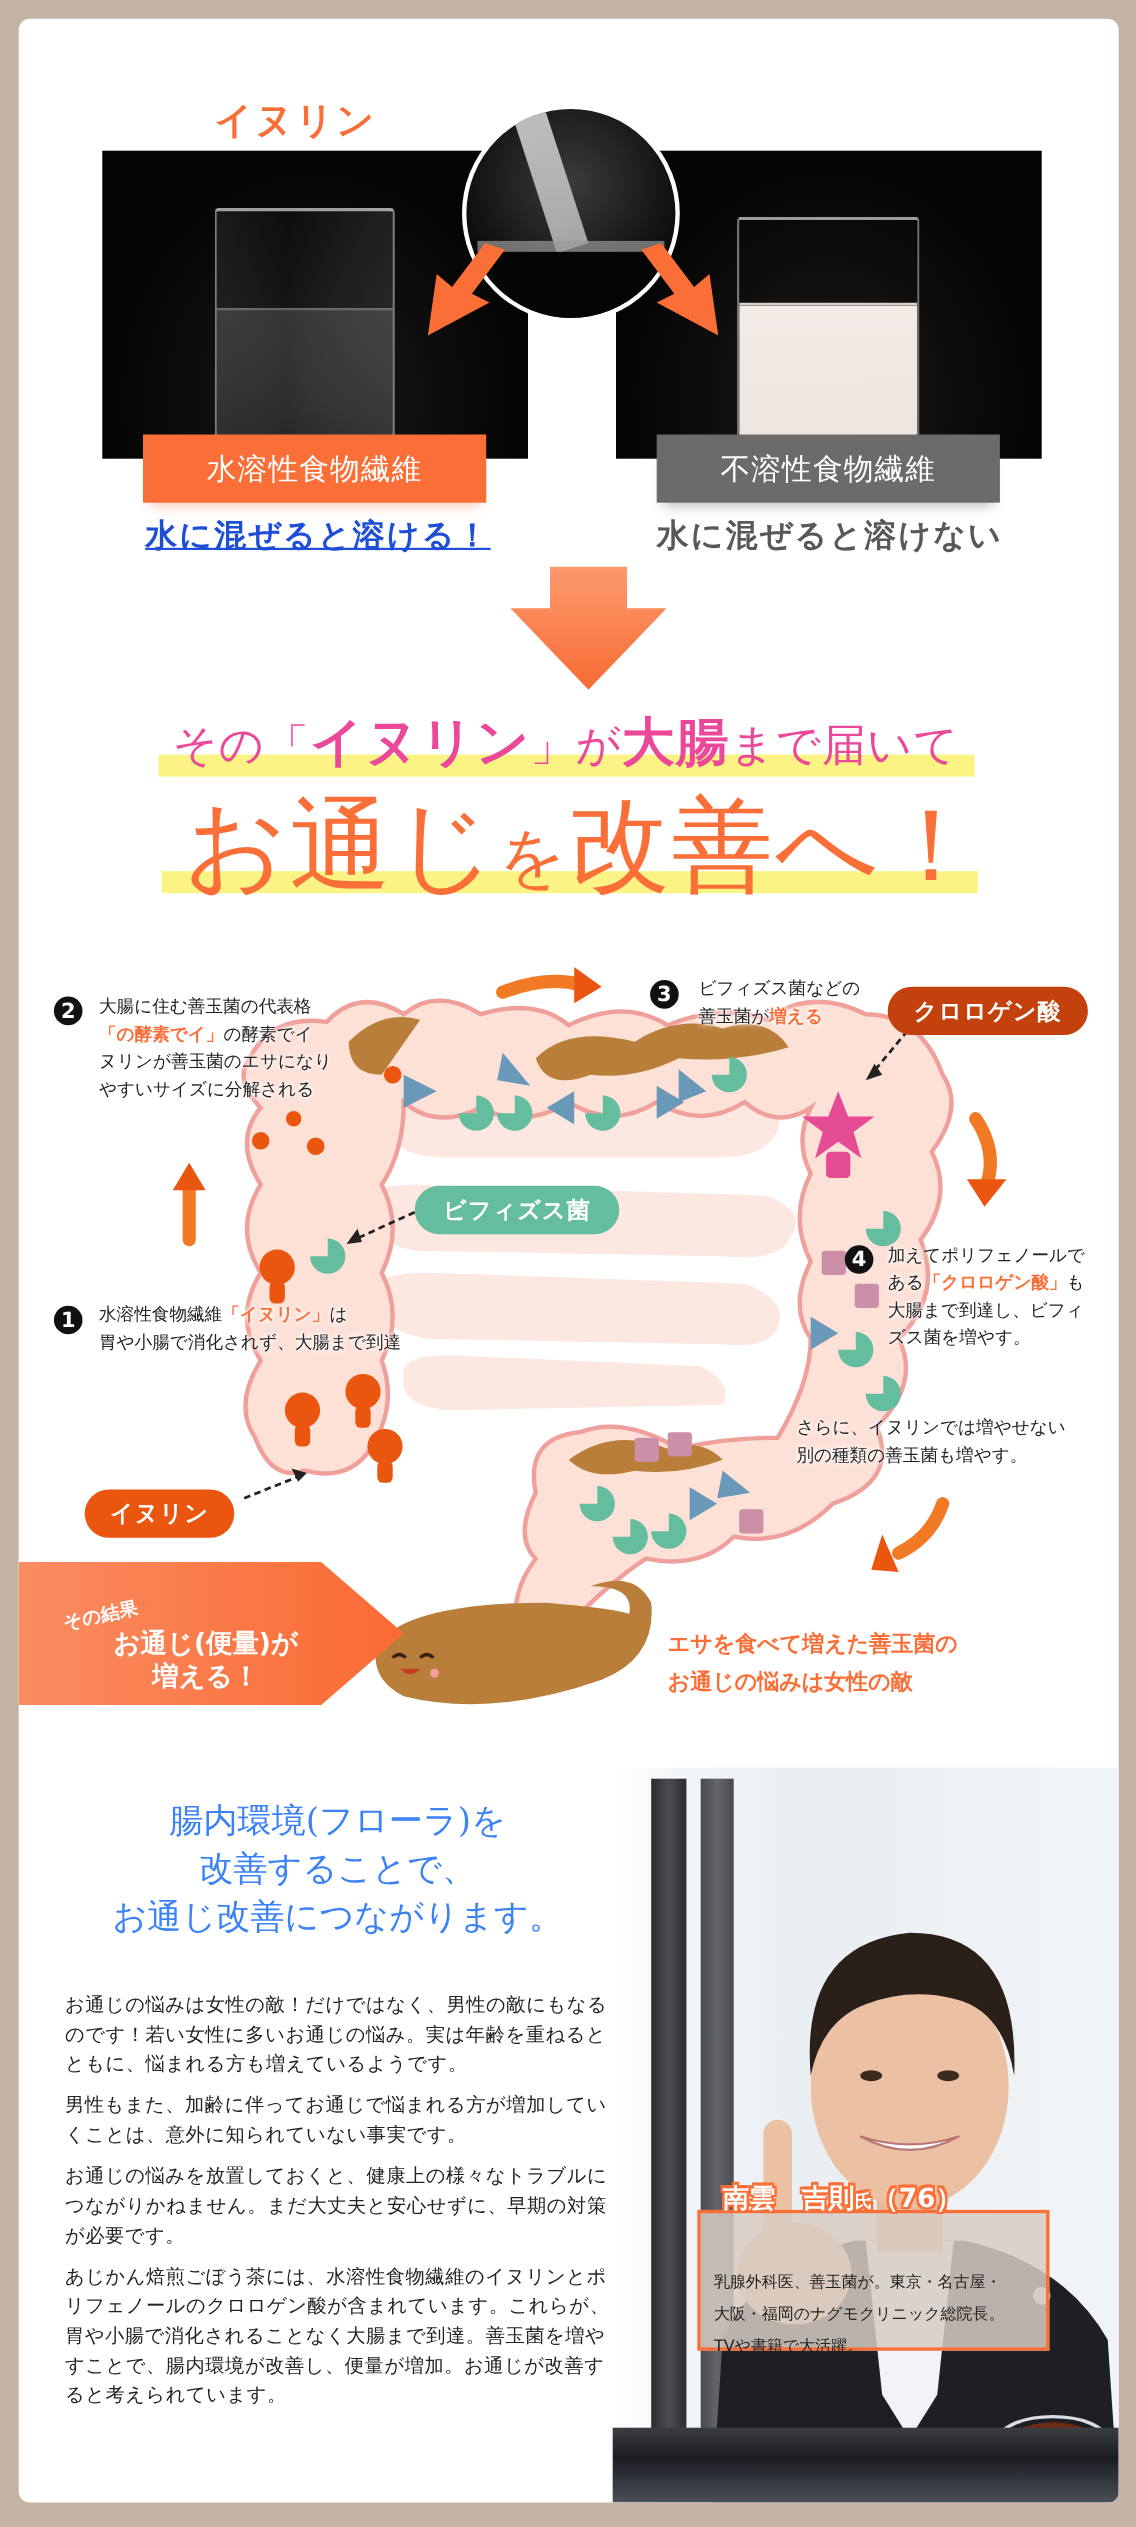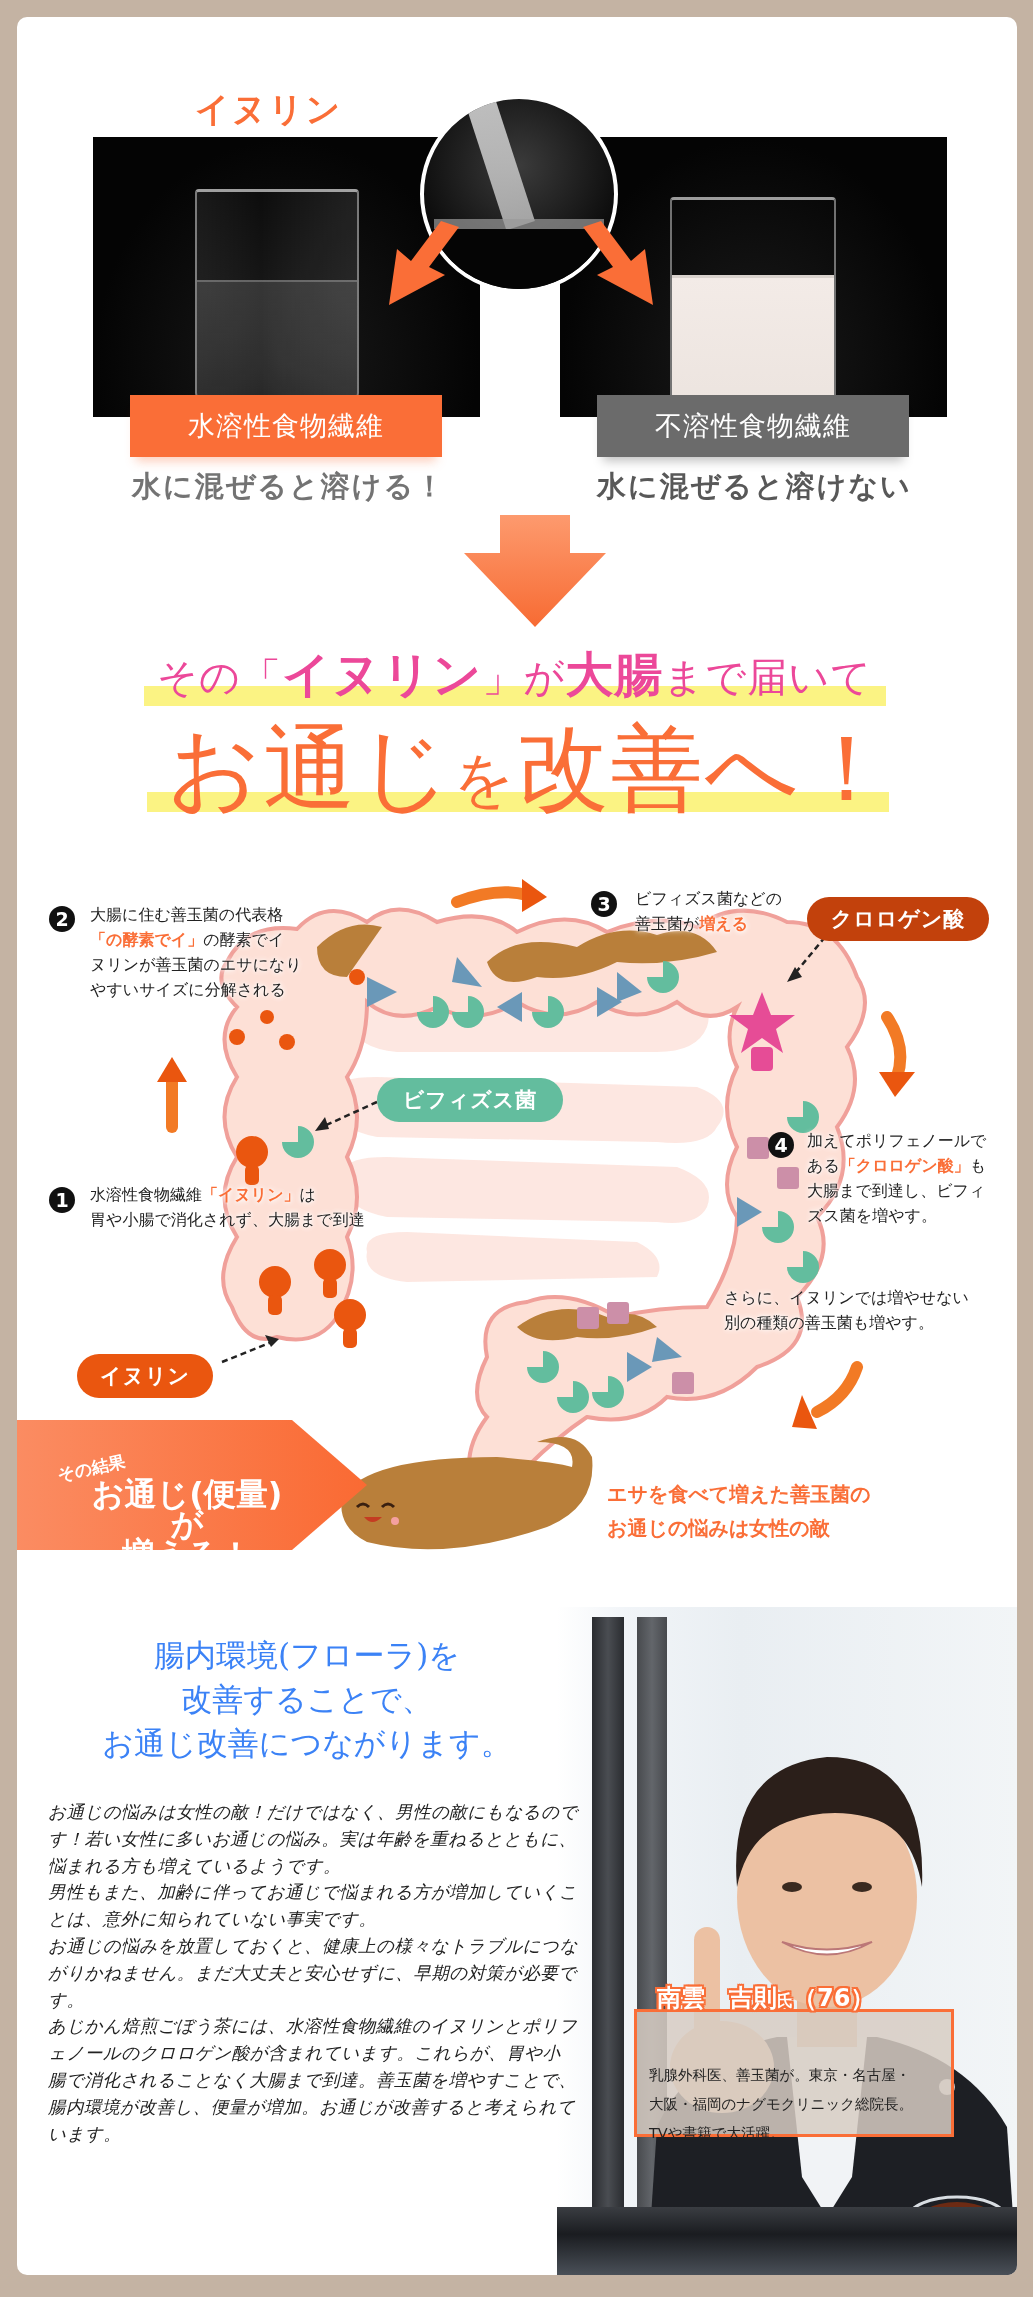--- a/index.html
+++ b/index.html
@@ -19,21 +19,21 @@
   .glass.milky { left: 110px; top: 60px; width: 166px; height: 212px; }
   .glass.milky .water { position:absolute; left:0; right:0; bottom:0; height:64%; background: linear-gradient(180deg, #f3ebe7, #ece4df); border-top: 3px solid #d9d2cd; border-radius: 0 0 8px 8px; }
   .circle-photo { left: 403px; top: 78px; width: 198px; height: 198px; border-radius: 50%; border: 4px solid #fff; background: radial-gradient(circle at 50% 35%, #3b3b3b, #0a0a0a 70%); overflow: hidden; z-index: 3; }
   .circle-photo .pour { position:absolute; left: 60px; top: -10px; width: 30px; height: 140px; background: linear-gradient(180deg, #ddd, #bbb); transform: rotate(-18deg); opacity: .85; }
   .circle-photo .surface { position:absolute; left: 10px; right: 10px; top: 120px; height: 10px; background: #9a9a9a; opacity: .7; }
   .circle-photo .bottom { position:absolute; left: 0; right: 0; top: 130px; bottom: 0; background: #050505; }
   .label-box { height: 62px; display: flex; align-items: center; justify-content: center; color: #fff; font-size: 27px; letter-spacing: 1px; box-shadow: 0 10px 10px -6px rgba(250,110,55,0.35); z-index: 2; }
   .label-box.orange { left: 113px; top: 378px; width: 312px; background: #fa6e37; }
   .label-box.gray { left: 580px; top: 378px; width: 312px; background: #6b6b6b; box-shadow: 0 10px 10px -6px rgba(0,0,0,0.25); }
   .sub-text { top: 450px; font-size: 29px; font-weight: bold; letter-spacing: 2px; }
-  .sub-text.orange { left: 115px; color: #737373; }
+  .sub-text.orange { left: 115px; color: #1d4ed8; text-decoration: underline; }
   .sub-text.gray { left: 580px; color: #585858; }
 
   .big-arrow { left: 447px; top: 498px; width: 142px; height: 112px; }
 
   
   .hl-band { background: #fbf383; height: 20px; }
   .hl1-band { left: 127px; top: 669px; width: 742px; }
   .hl2-band { left: 130px; top: 775px; width: 742px; }
   .hl1 { left: 140px; top: 626px; width: 740px; font-family: "DejaVu Serif", "Liberation Serif", serif; font-size: 40px; color: #ec4899; letter-spacing: 1px; white-space: nowrap; }
   .hl1 .big { font-size: 48px; font-weight: bold; }
@@ -44,31 +44,31 @@
   .intestine { left: 0; top: 840px; width: 1000px; height: 700px; }
   .step-num { width: 26px; height: 26px; border-radius: 50%; background: #111; color: #fff; font-size: 19px; font-weight: bold; display: flex; align-items: center; justify-content: center; }
   .step-text { font-size: 16px; line-height: 25px; color: #222; text-shadow: 0 0 3px #fff, 0 0 6px #fff, 0 0 6px #fff; }
   .hi { color: #fa6e37; font-weight: bold; }
   .pill { color: #fff; font-size: 21px; font-weight: bold; display:flex; align-items:center; justify-content:center; border-radius: 24px; letter-spacing: 1px; }
   .pill.pink { left: 790px; top: 880px; width: 182px; height: 44px; background: #c2410c; }
   .pill.green { left: 360px; top: 1061px; width: 186px; height: 44px; background: #63bd9e; }
   .pill.orange { left: 60px; top: 1337px; width: 136px; height: 44px; background: #ea560f; }
   .result-banner { left: 0; top: 1403px; width: 355px; height: 130px; }
   .result-small { left: 40px; top: 1440px; font-size: 17px; color: #fff; font-weight: bold; transform: rotate(-12deg); }
-  .result-main { left: 70px; top: 1462px; width: 200px; text-align: center; font-size: 32px; line-height: 30px; color: #fff; font-weight: bold; }
+  .result-main { left: 70px; top: 1462px; width: 200px; text-align: center; font-size: 24px; line-height: 30px; color: #fff; font-weight: bold; }
   .result-right { left: 590px; top: 1460px; font-size: 20px; line-height: 34px; color: #fa6e37; font-weight: bold; }
 
   
   .photo-bg { left: 540px; top: 1590px; width: 460px; height: 668px; background: linear-gradient(90deg, rgba(255,255,255,1) 0%, rgba(235,240,245,0.7) 15%, #e9eef2 40%, #f2f5f7 100%); }
   .window-bar { background: linear-gradient(90deg, #2a2c30, #4a4d52, #2a2c30); }
   .doctor { left: 610px; top: 1640px; width: 390px; height: 618px; }
   .table { left: 540px; top: 2190px; width: 460px; height: 68px; background: linear-gradient(180deg, #3a3d42, #1a1c20 40%, #4a5058); }
   .flora-title { left: 40px; top: 1616px; width: 500px; text-align: center; font-family: "DejaVu Serif", "Liberation Serif", serif; font-size: 31px; line-height: 44px; color: #3b82f6; }
   .body-text { left: 31px; top: 1782px; width: 530px; font-size: 17.5px; line-height: 26.8px; color: #222; letter-spacing: 0.5px; text-shadow: 0 0 3px #fff, 0 0 4px #fff; }
-  .body-text p { margin: 0; font-style: italic; }
+  .body-text p { margin: 11px; }
   .doc-box { left: 617px; top: 1992px; width: 320px; height: 128px; background: rgba(215,205,195,0.85); border: 3px solid #fa6e37; }
   .doc-name { left: 632px; top: 1965px; padding: 0 8px; background: transparent; color: #fff; font-size: 24px; font-weight: bold; text-shadow: -2px -2px 0 #fa6e37, 2px -2px 0 #fa6e37, -2px 2px 0 #fa6e37, 2px 2px 0 #fa6e37, 0 2px 0 #fa6e37, 0 -2px 0 #fa6e37, 2px 0 0 #fa6e37, -2px 0 0 #fa6e37; white-space: nowrap; z-index: 5; }
   .doc-name .honor { font-size: 16px; }
   .doc-desc { left: 632px; top: 2044px; width: 300px; font-size: 14.5px; line-height: 29px; color: #222; z-index: 5; }
 </style>
 </head>
 <body>
 
 <div class="card">
 

